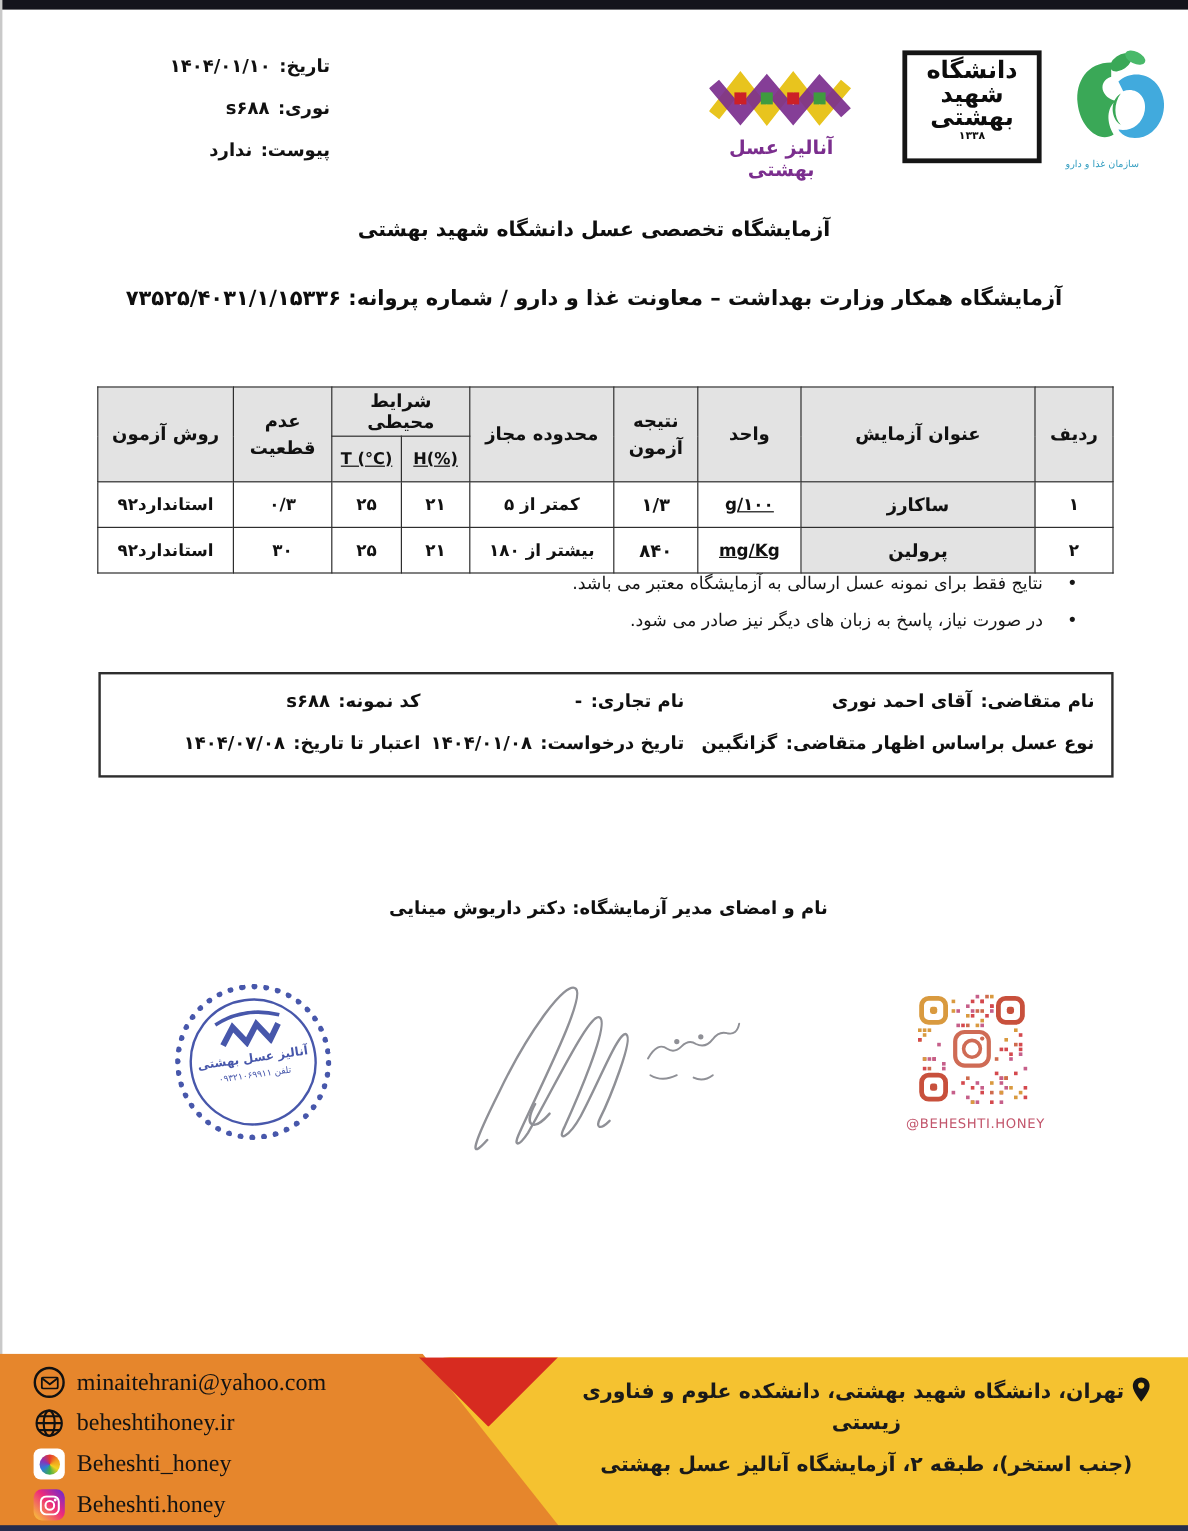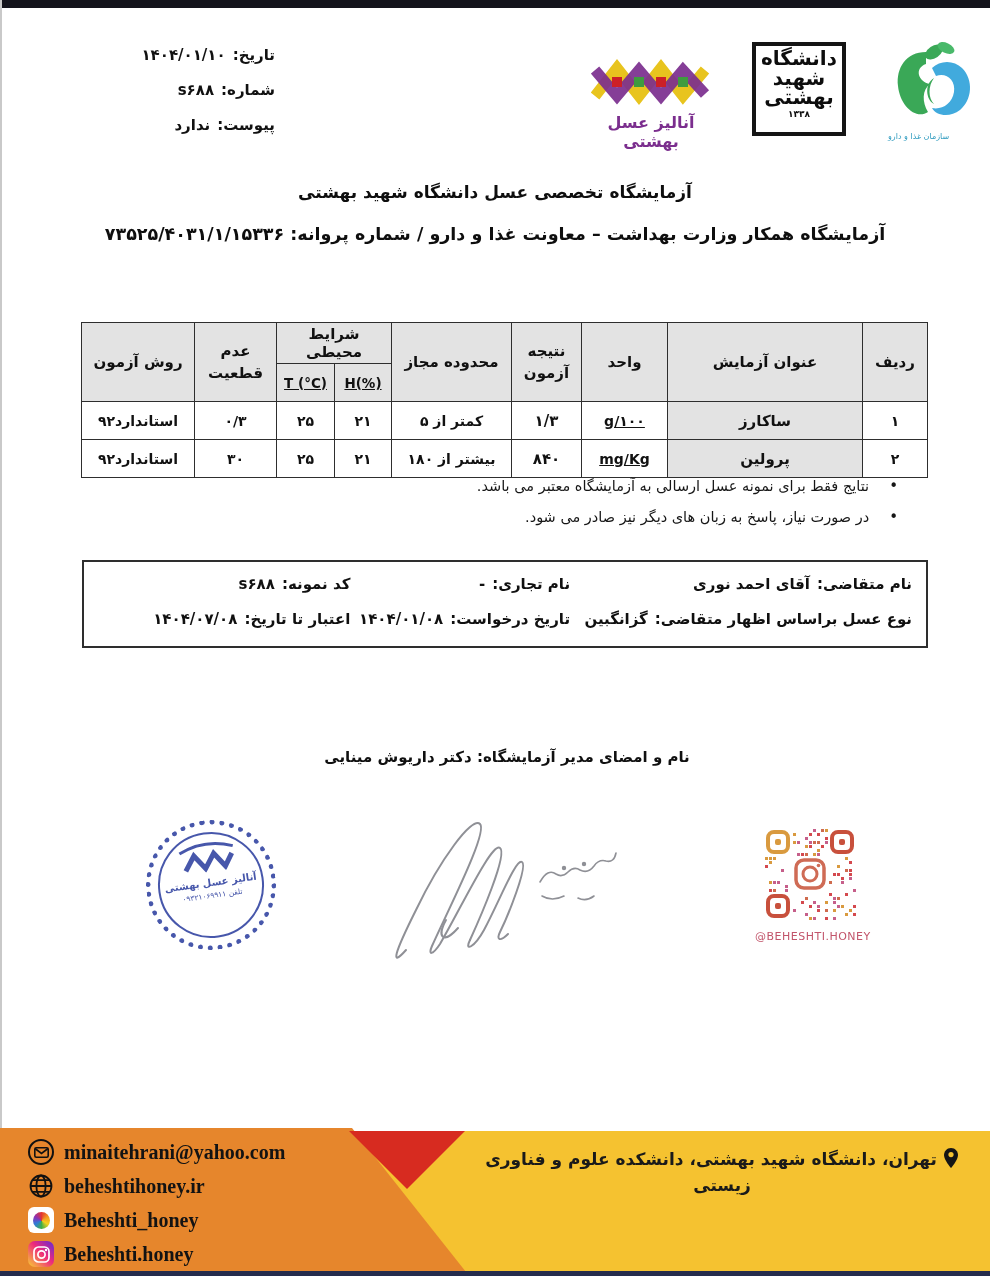--- a/index.html
+++ b/index.html
@@ -12,29 +12,29 @@
   #page{position:relative;width:990px;height:1276px;background:#fff;overflow:hidden;}
   .topbar{position:absolute;top:0;left:0;right:0;height:8px;background:#14141c;}
   .leftedge{position:absolute;top:0;left:0;width:2px;bottom:0;background:#c9c9c9;}
   .botbar{position:absolute;left:0;right:0;top:1271px;height:5px;background:var(--navy,#252C4D);}
 
   
   .meta{position:absolute;top:46px;left:95px;width:180px;direction:rtl;font-size:15px;font-weight:bold;color:#111;}
   .meta .mrow{display:flex;gap:7px;margin-bottom:17px;}
   .honey-logo{position:absolute;top:56px;left:583px;width:136px;text-align:center;}
   .honey-logo .cap{font-size:16px;font-weight:bold;color:var(--logo_purple,#7B2E8E);margin-top:1px;direction:rtl;}
-  .sbu-logo{position:absolute;top:42px;left:752px;width:94px;height:94px;border:4px solid #151515;background:#fff;padding:3px 2px;text-align:center;overflow:hidden;}
+  .sbu-logo{position:absolute;top:42px;left:752px;width:116px;height:94px;border:4px solid #151515;background:#fff;padding:3px 2px;text-align:center;overflow:hidden;}
   .sbu-cal{font-weight:bold;font-size:20px;line-height:.98;letter-spacing:-1px;direction:rtl;color:#0d0d0d;}
   .sbu-yr{font-size:9px;font-weight:bold;color:#0d0d0d;margin-top:1px;}
   .fda-logo{position:absolute;top:38px;left:888px;width:116px;text-align:left;}
   .fda-cap{font-size:8px;color:#2e9bbf;direction:rtl;margin-top:-2px;}
 
   
   .title1{position:absolute;top:182px;left:0;right:0;text-align:center;direction:rtl;font-size:17px;font-weight:bold;color:#0e0e0e;}
-  .title2{position:absolute;top:224px;left:0;right:0;text-align:center;direction:rtl;font-size:17.5px;font-weight:bold;color:#0e0e0e;}
+  .title2{position:absolute;top:239px;left:0;right:0;text-align:center;direction:rtl;font-size:17.5px;font-weight:bold;color:#0e0e0e;}
 
   
   table.results{position:absolute;top:322px;left:81px;border-collapse:collapse;direction:rtl;color:#111;font-weight:bold;}
   .results th,.results td{border:1.6px solid #2e2e2e;text-align:center;vertical-align:middle;padding:2px 4px;}
   .results th{background:var(--table_header_bg,#E3E3E3);font-size:15px;height:38px;}
   .results th.sub{font-size:13.5px;}
   .results td{font-size:14px;height:38px;background:#fff;}
   .results td.shade{background:var(--table_header_bg,#E3E3E3);font-size:15px;}
   .results td.res{font-size:15px;}
   .two-line span{display:block;line-height:1.5;}
@@ -62,42 +62,42 @@
   .stamp-phone{font-size:7.5px;direction:rtl;margin-top:3px;}
   .sig{position:absolute;top:798px;left:388px;}
   .qr{position:absolute;top:824px;left:755px;width:110px;text-align:center;}
   .qr-cap{font-size:11px;font-weight:normal;color:#c2556b;letter-spacing:.5px;margin-top:2px;font-family:"DejaVu Sans",sans-serif;}
 
   
   .f-yellow{position:absolute;left:349px;right:0;top:1131px;height:141px;background:var(--yellow,#F5C230);border-radius:26px 0 0 0;}
   .f-orange{position:absolute;left:0;top:1128px;width:466px;height:144px;background:var(--orange,#E6862C);clip-path:polygon(0 0,352px 0,100% 100%,0 100%);}
   .f-tri{position:absolute;left:349px;top:1131px;width:116px;height:58px;background:var(--red,#D72B20);clip-path:polygon(0 0,100% 0,50% 100%);}
   .f-left{position:absolute;left:28px;top:1138px;width:330px;}
-  .f-item{display:flex;align-items:center;gap:10px;margin-bottom:6px;font-family:"Liberation Serif",serif;font-weight:bold;font-size:20px;color:#131313;height:28px;}
+  .f-item{display:flex;align-items:center;gap:10px;margin-bottom:6px;font-family:"Liberation Serif",serif;font-weight:normal;font-size:20px;color:#131313;height:28px;}
   .f-right{position:absolute;left:478px;right:24px;top:1147px;direction:rtl;text-align:center;font-weight:bold;font-size:17px;color:#1a1a1a;}
   .f-right .frow{margin-bottom:13px;line-height:1.3;}
   .icon-circ{width:26px;height:26px;border-radius:50%;border:2.5px solid #111;display:flex;align-items:center;justify-content:center;flex:0 0 26px;}
   .app-sq{width:26px;height:26px;border-radius:6px;background:#fff;display:flex;align-items:center;justify-content:center;flex:0 0 26px;}
   .rainbow{width:17px;height:17px;border-radius:50%;background:conic-gradient(#e4372f,#f29c1f,#f2d11f,#3fae49,#2f7bd8,#8d30b5,#e4372f);}
   .insta-sq{width:26px;height:26px;border-radius:7px;background:linear-gradient(45deg,#f9ce34,#ee2a7b 55%,#6228d7);display:flex;align-items:center;justify-content:center;flex:0 0 26px;}
 </style>
 </head>
 <body>
 
 <div id="page">
   <div class="topbar"></div>
   <div class="leftedge"></div>
 
   <div class="meta">
     <div class="mrow">
       <span>تاریخ:</span>
       <span>۱۴۰۴/۰۱/۱۰</span>
     </div>
     <div class="mrow">
-      <span>شماره:</span>
+      <span>نوری:</span>
       <span>s۶۸۸</span>
     </div>
     <div class="mrow">
       <span>پیوست:</span>
       <span>ندارد</span>
     </div>
   </div>
 
   <div class="honey-logo">
     <svg width="120" height="52" viewBox="0 0 120 52">
@@ -407,14 +407,15 @@
   <div class="f-right">
     <div class="frow">
       <span style="display:inline-block;vertical-align:-4px;">
         <svg width="16" height="22" viewBox="0 0 16 22">
             <path d="M8 1 C3.8 1 1 4.4 1 8 c0 5 7 13 7 13 s7 -8 7 -13 c0 -3.6 -2.8 -7 -7 -7 z" fill="#151515"></path>
             <circle cx="8" cy="7.6" r="2.6" fill="#F5C230"></circle>
           </svg>
       </span>
       <span>تهران، دانشگاه شهید بهشتی، دانشکده علوم و فناوری زیستی</span>
     </div>
+    <div class="frow">(جنب استخر)، طبقه ۲، آزمایشگاه آنالیز عسل بهشتی</div>
   </div>
 </div>
 
 </body></html>

